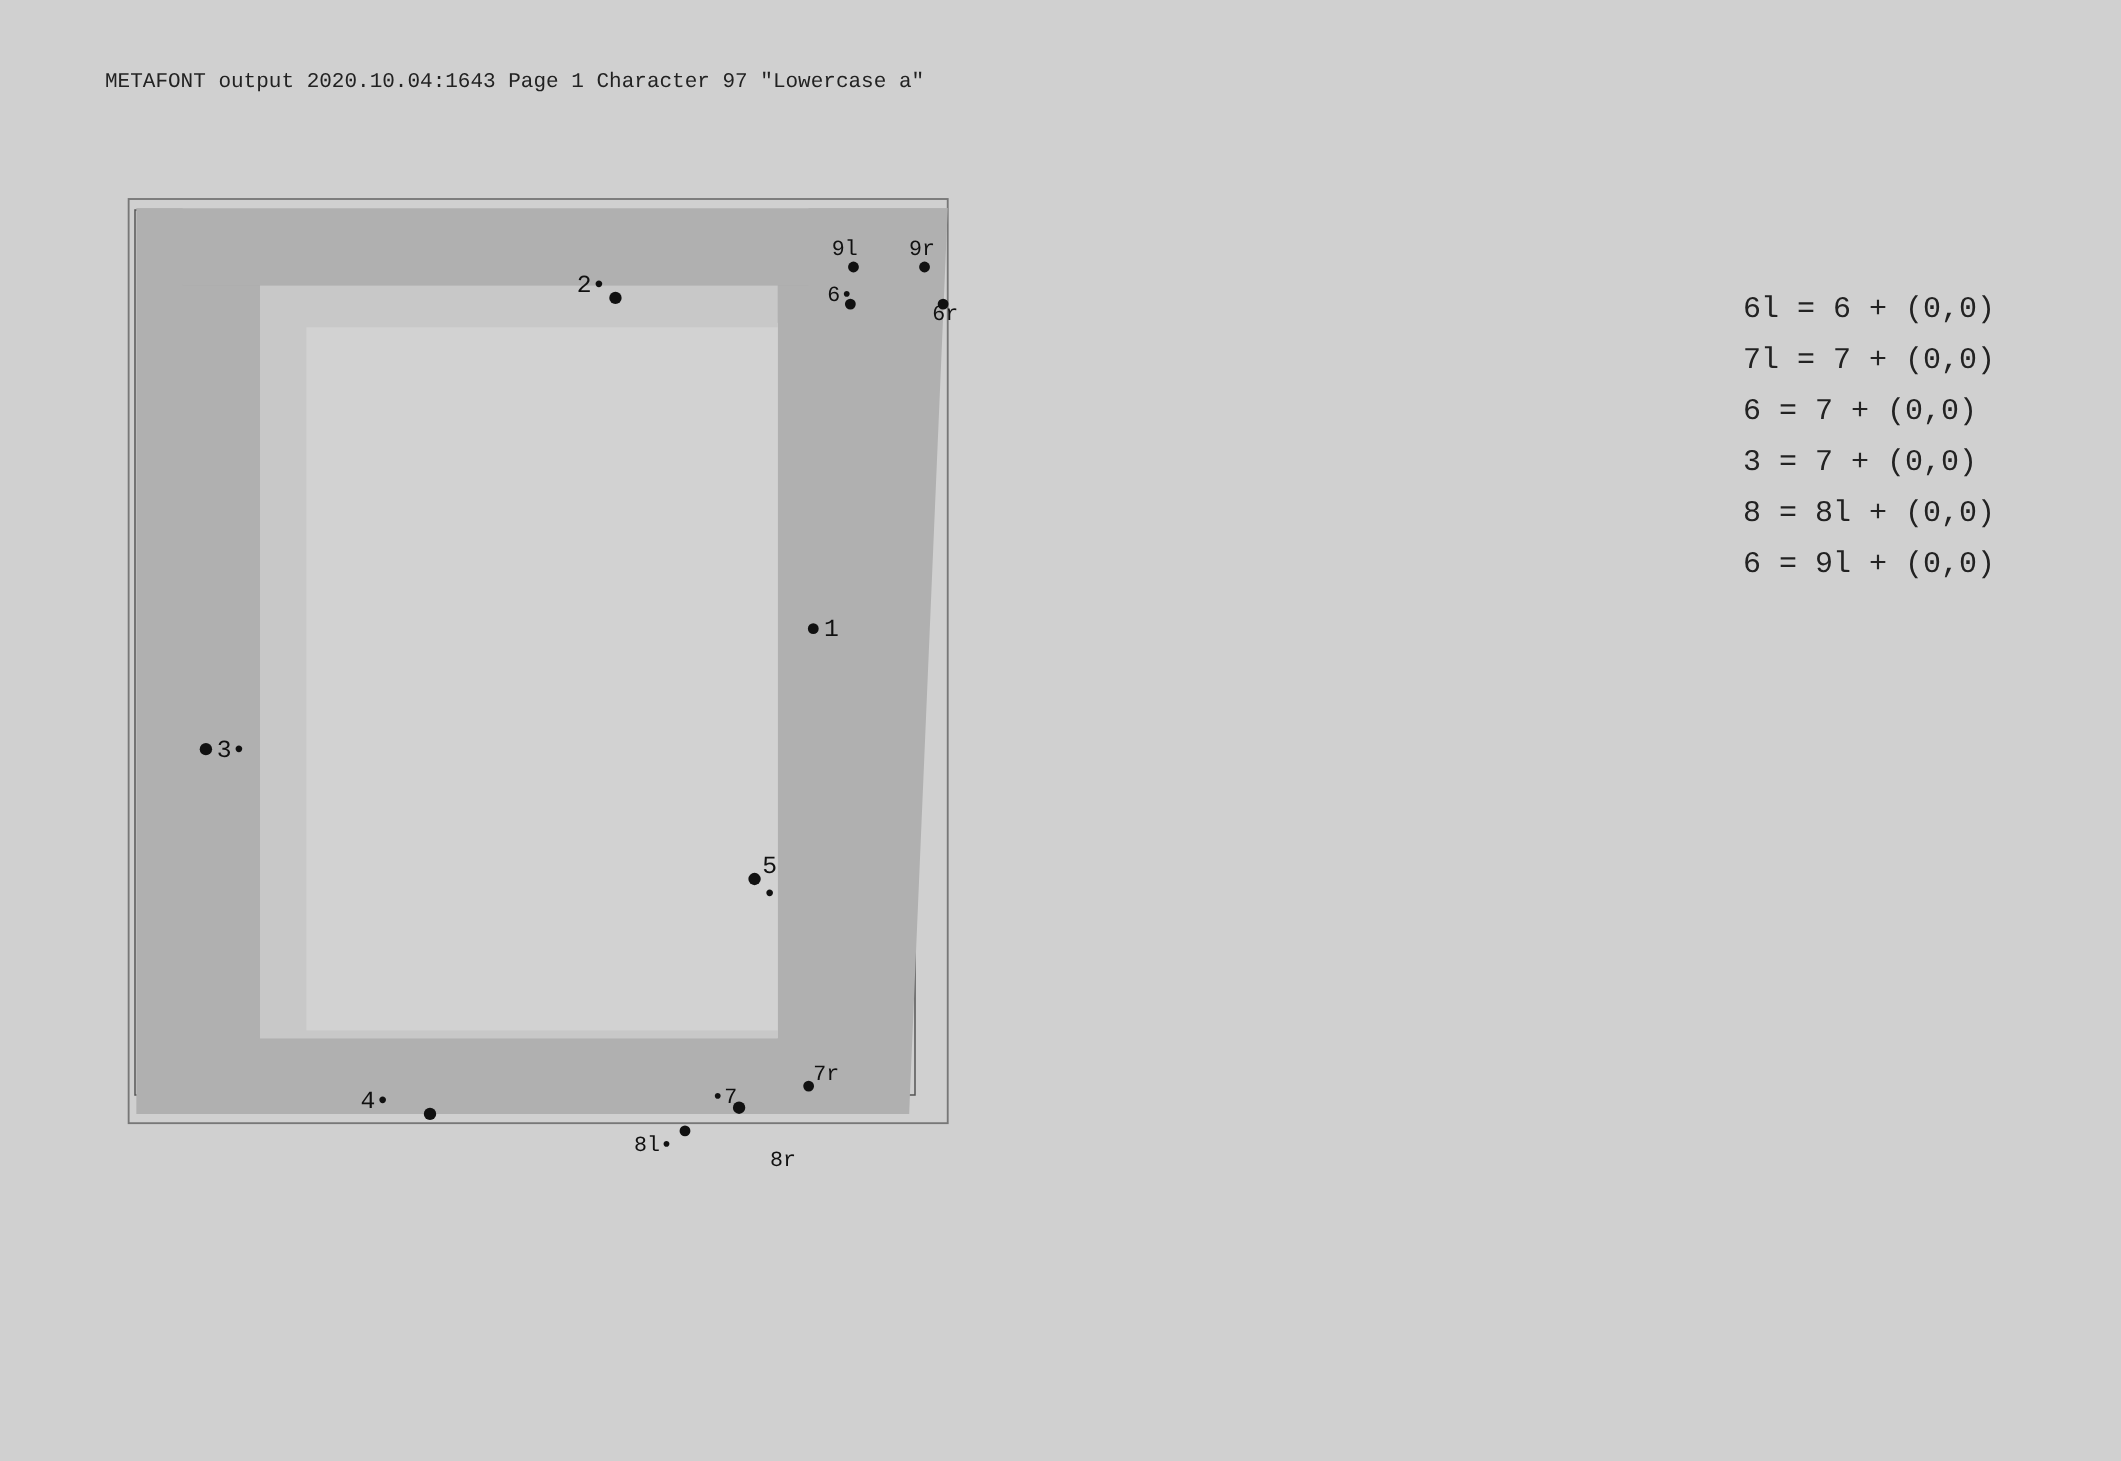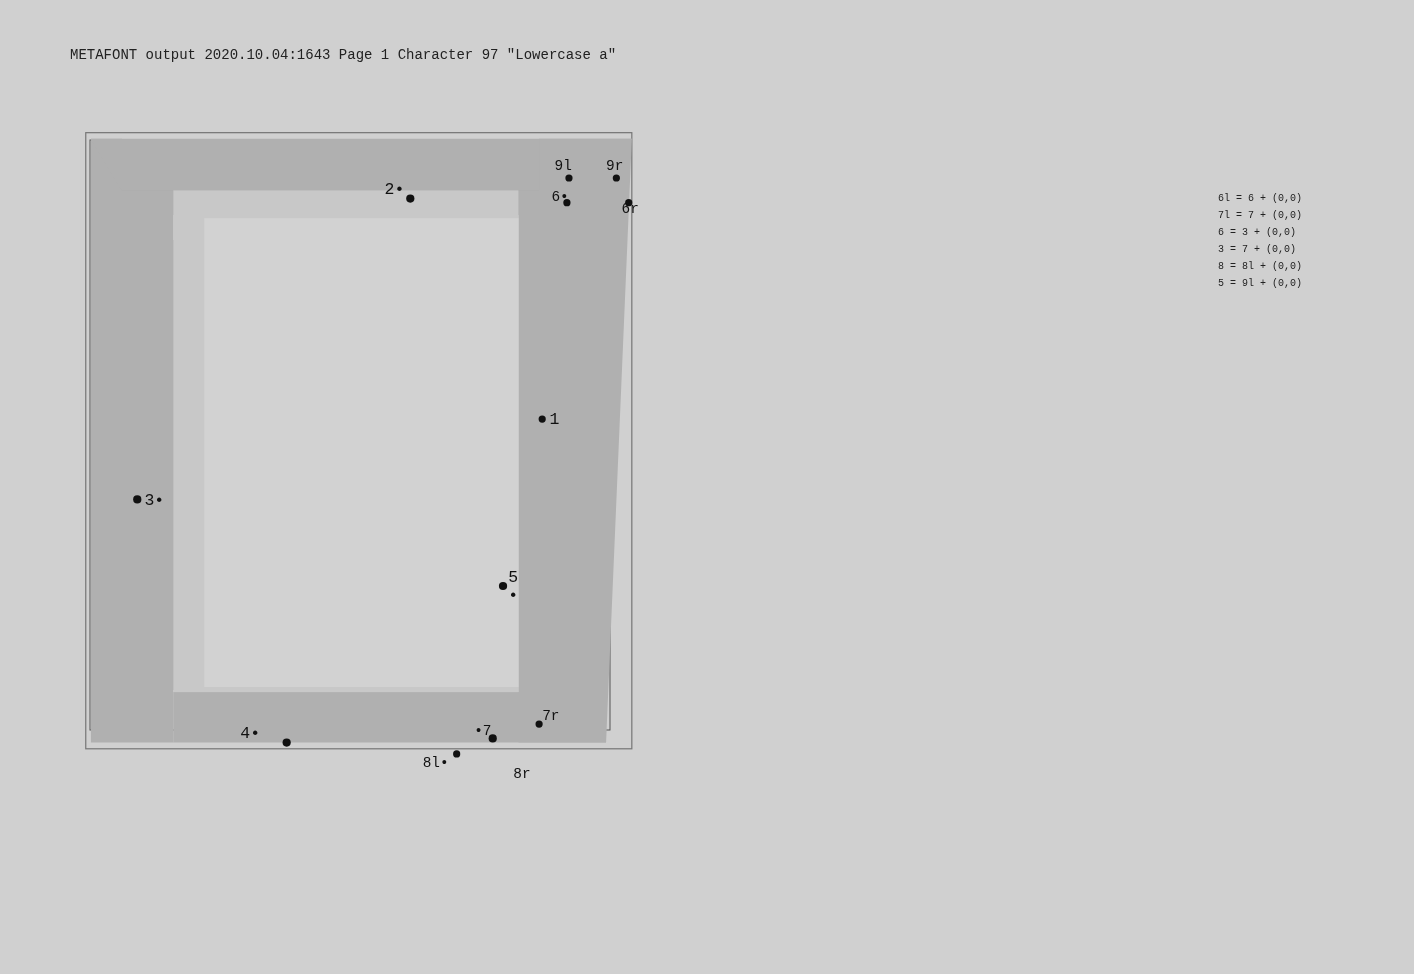--- a/index.html
+++ b/index.html
@@ -33,22 +33,22 @@
       position: absolute;
       top: 0;
       left: 0;
       width: 100%;
       height: 100%;
     }
 
     #sidebar-data {
       position: absolute;
       top: 190px;
-      right: 112px;
-      font-size: 10px;
+      right: 84px;
+      font-size: 20px;
       color: #222;
       line-height: 1.7;
     }
 
     .sidebar-line {
       display: block;
       white-space: pre;
     }
   </style>
 </head>
@@ -173,17 +173,17 @@
     <circle cx="385" cy="625" r="3.5" fill="#111"></circle>
     <text x="352" y="638" font-size="14" font-family="Courier New, monospace" fill="#111">8l•</text>
     <text x="440" y="648" font-size="14" font-family="Courier New, monospace" fill="#111">8r</text>
 
   </svg>
 </div>
 
 <div id="sidebar-data">
   <span class="sidebar-line">6l = 6 + (0,0)</span>
   <span class="sidebar-line">7l = 7 + (0,0)</span>
-  <span class="sidebar-line">6 = 3 + (0,0)</span>
+  <span class="sidebar-line">6 = 7 + (0,0)</span>
   <span class="sidebar-line">3 = 7 + (0,0)</span>
   <span class="sidebar-line">8 = 8l + (0,0)</span>
-  <span class="sidebar-line">5 = 9l + (0,0)</span>
+  <span class="sidebar-line">6 = 9l + (0,0)</span>
 </div>
 
 </body></html>

